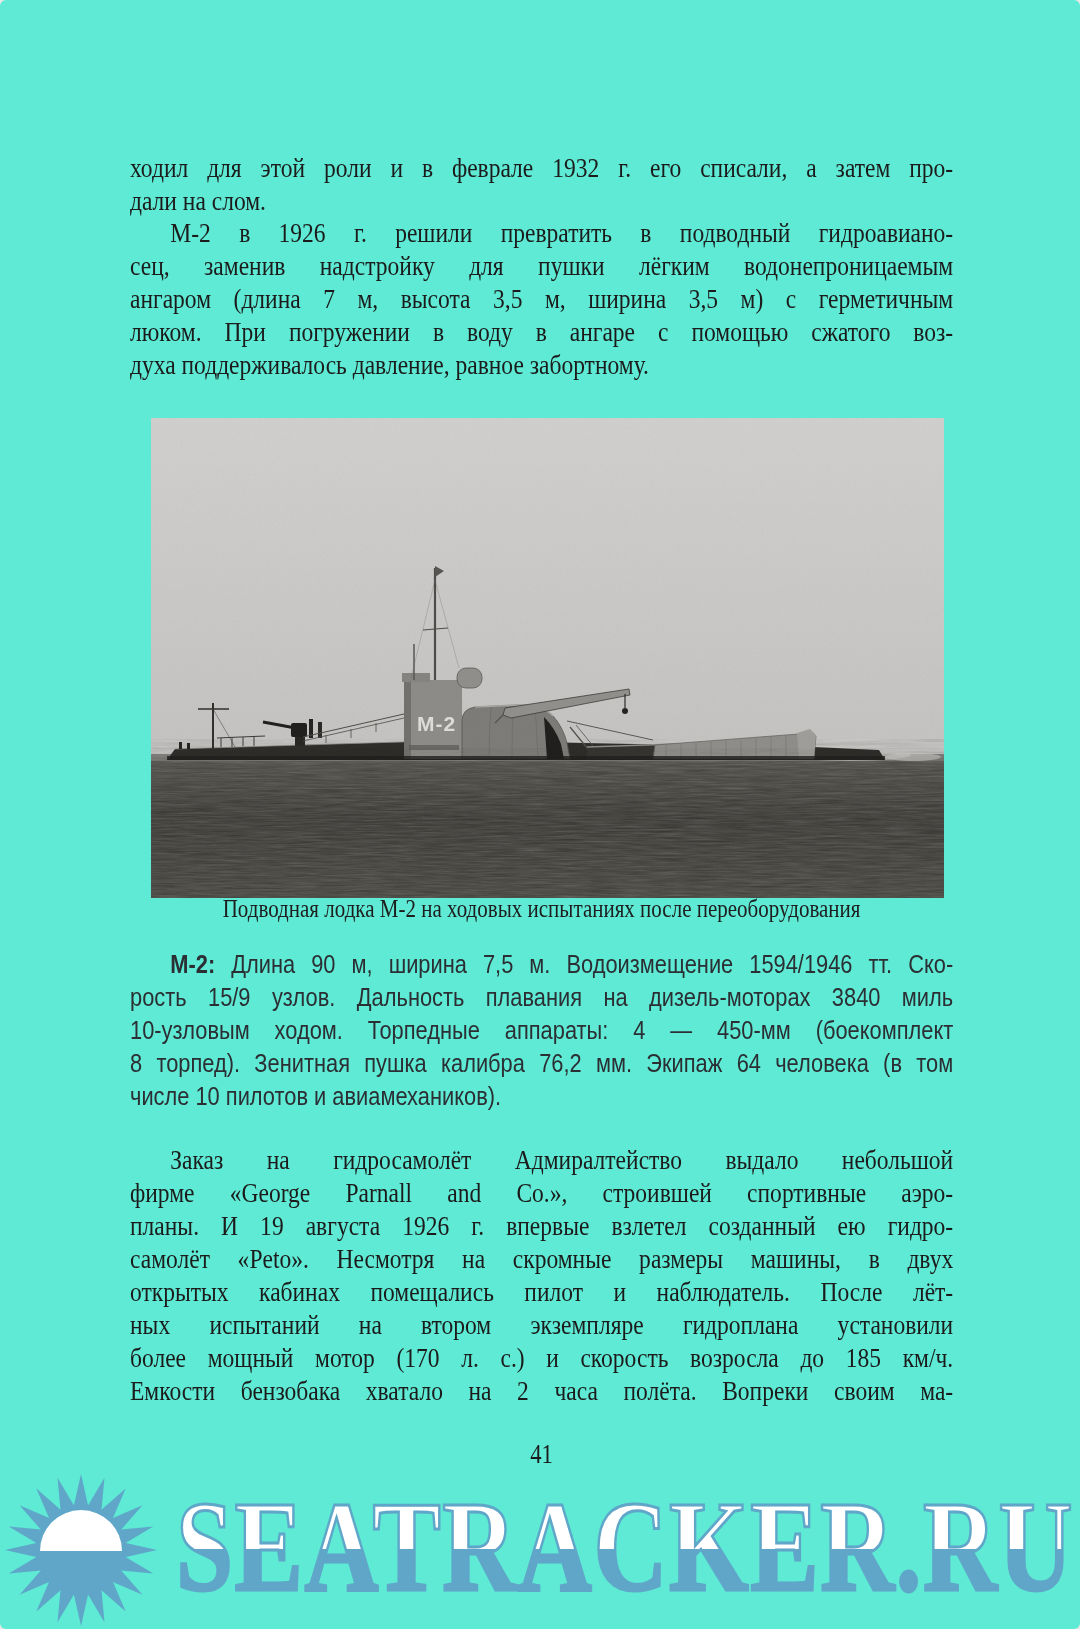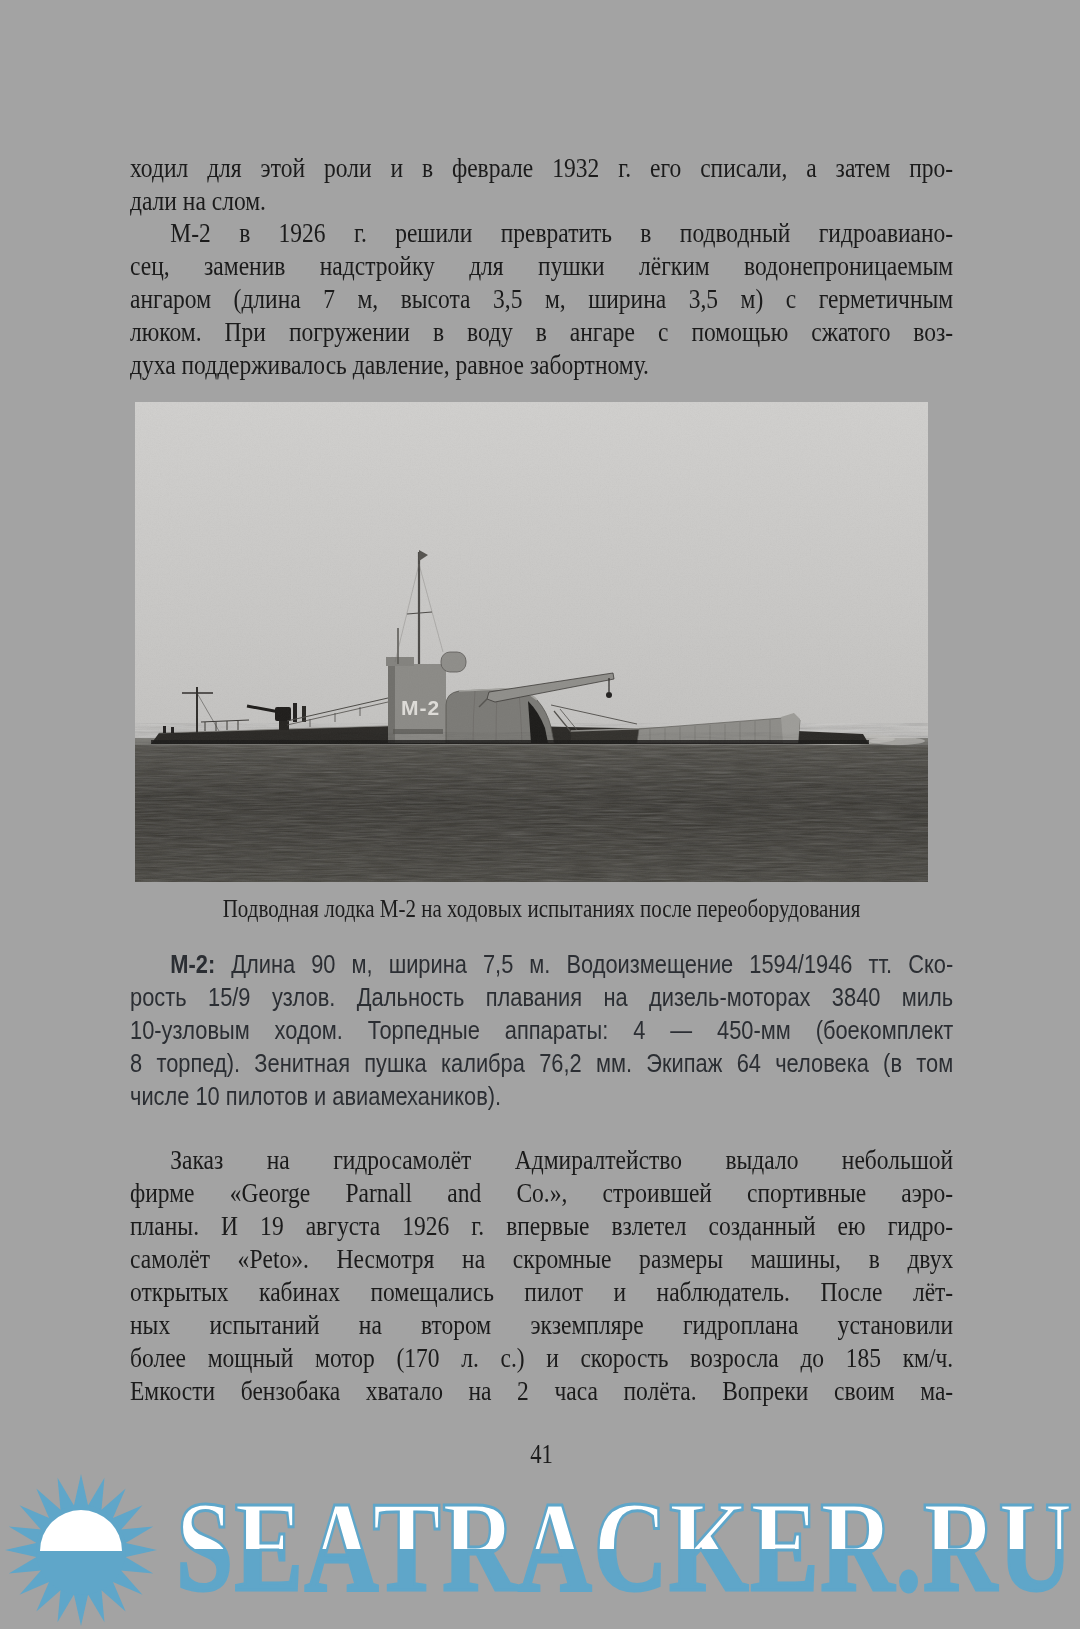--- a/index.html
+++ b/index.html
@@ -1,22 +1,23 @@
 <!DOCTYPE html>
 <html><head>
 <meta charset="utf-8">
 <style>
   html,body { margin:0; padding:0; background:#e8e8e8; }
   .page {
     position: relative;
     width: 1080px; height: 1629px;
-    background: #a3a3a3;
+    background: #5eead4;
     margin: 0 auto;
     overflow: hidden;
     font-family: "Liberation Serif", "DejaVu Serif", serif;
+    border-radius: 6px;
   }
   
   .tblock {
     position: absolute;
     left: 130px;
     width: 980px;
     transform: scaleX(0.84);
     transform-origin: 0 0;
   }
   .serifblk { font-family: "Liberation Serif", "DejaVu Serif", serif; color:#1b1b1b; }
@@ -30,21 +31,21 @@
   .sansblk .ln { font-size: 26px; }
   .ln.last { text-align-last: left; }
   .ln.indent { text-indent: 48px; }
   .bb { font-weight: bold; }
   .caption-line {
     height: 30px; line-height: 30px;
     font-size: 25px; text-align: center; color:#1d1d1d;
   }
   .photo {
     position: absolute; left: 135px; top: 402px;
-    width: 793px; height: 480px; margin: 0;
+    width: 793px; height: 480px; margin: 16px;
   }
   .pagenum-line {
     height: 33px; line-height: 33px;
     font-size: 27px; text-align: center; color:#1b1b1b;
   }
   .wm { position: absolute; left: 0; top: 1452px; }
 </style>
 </head>
 <body>
 

